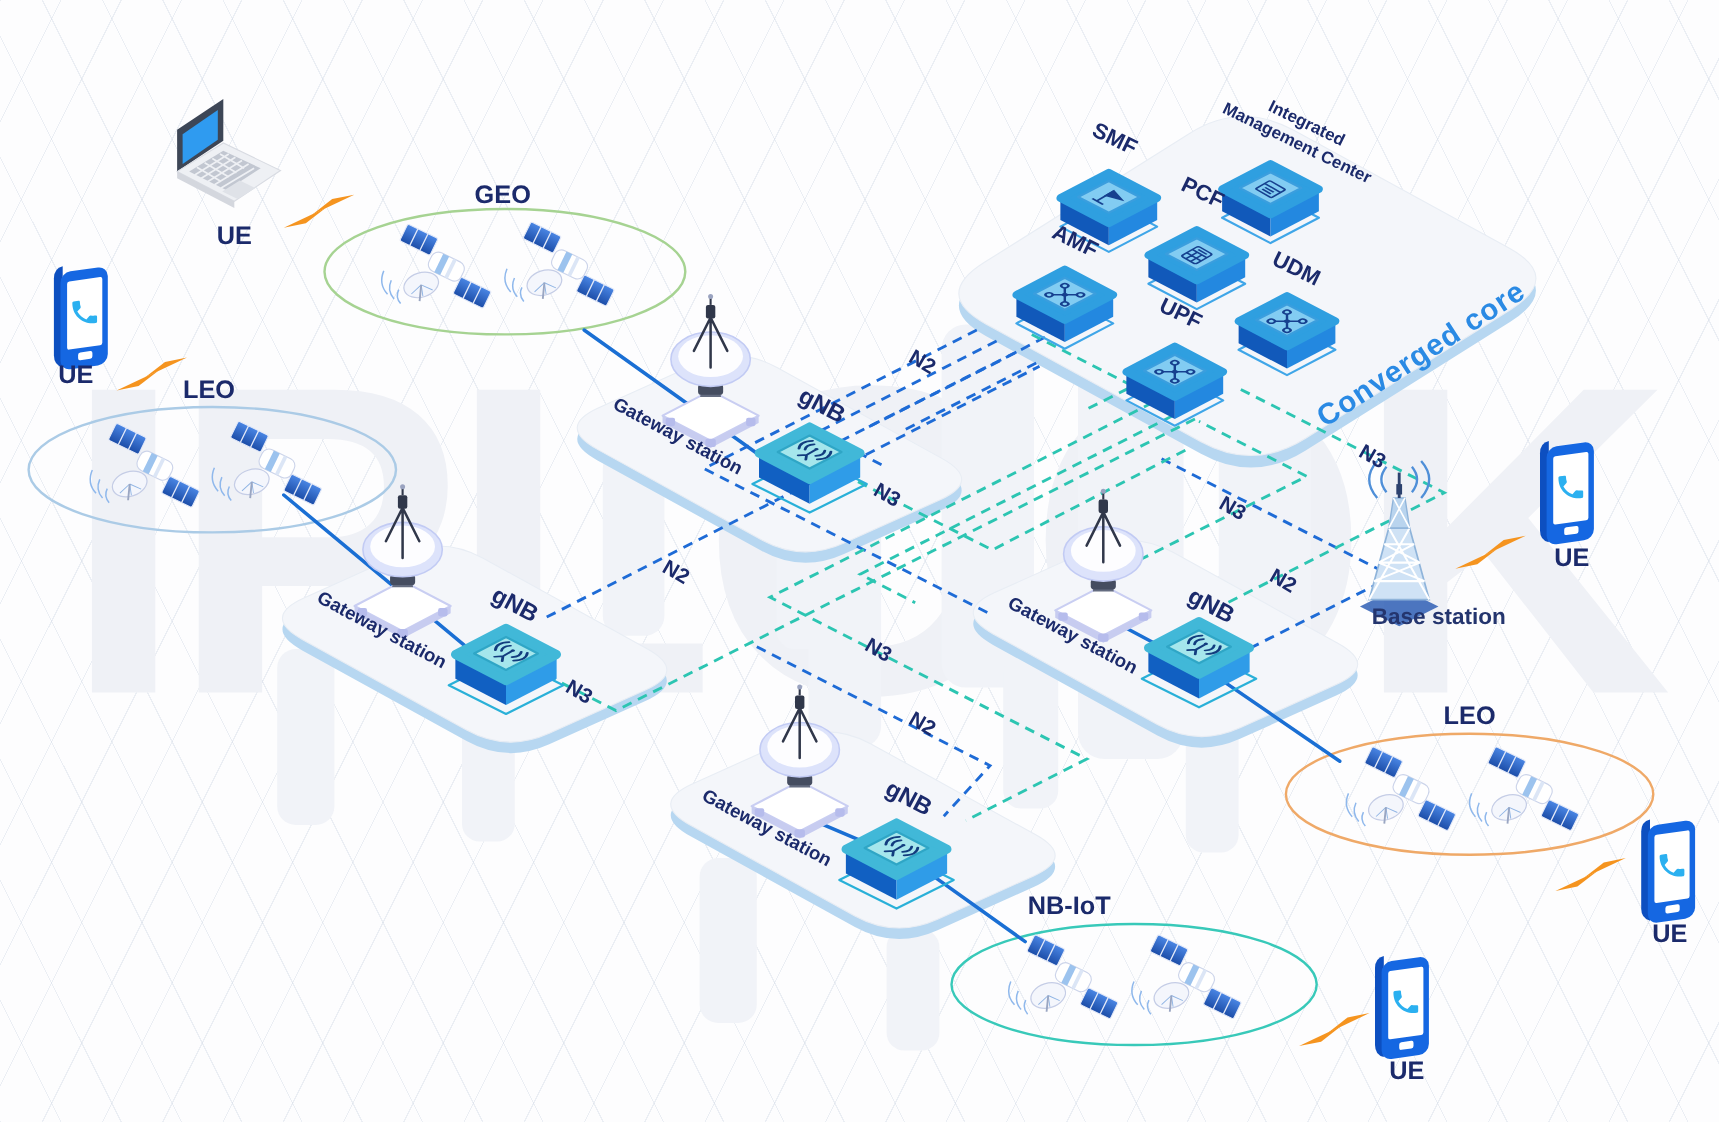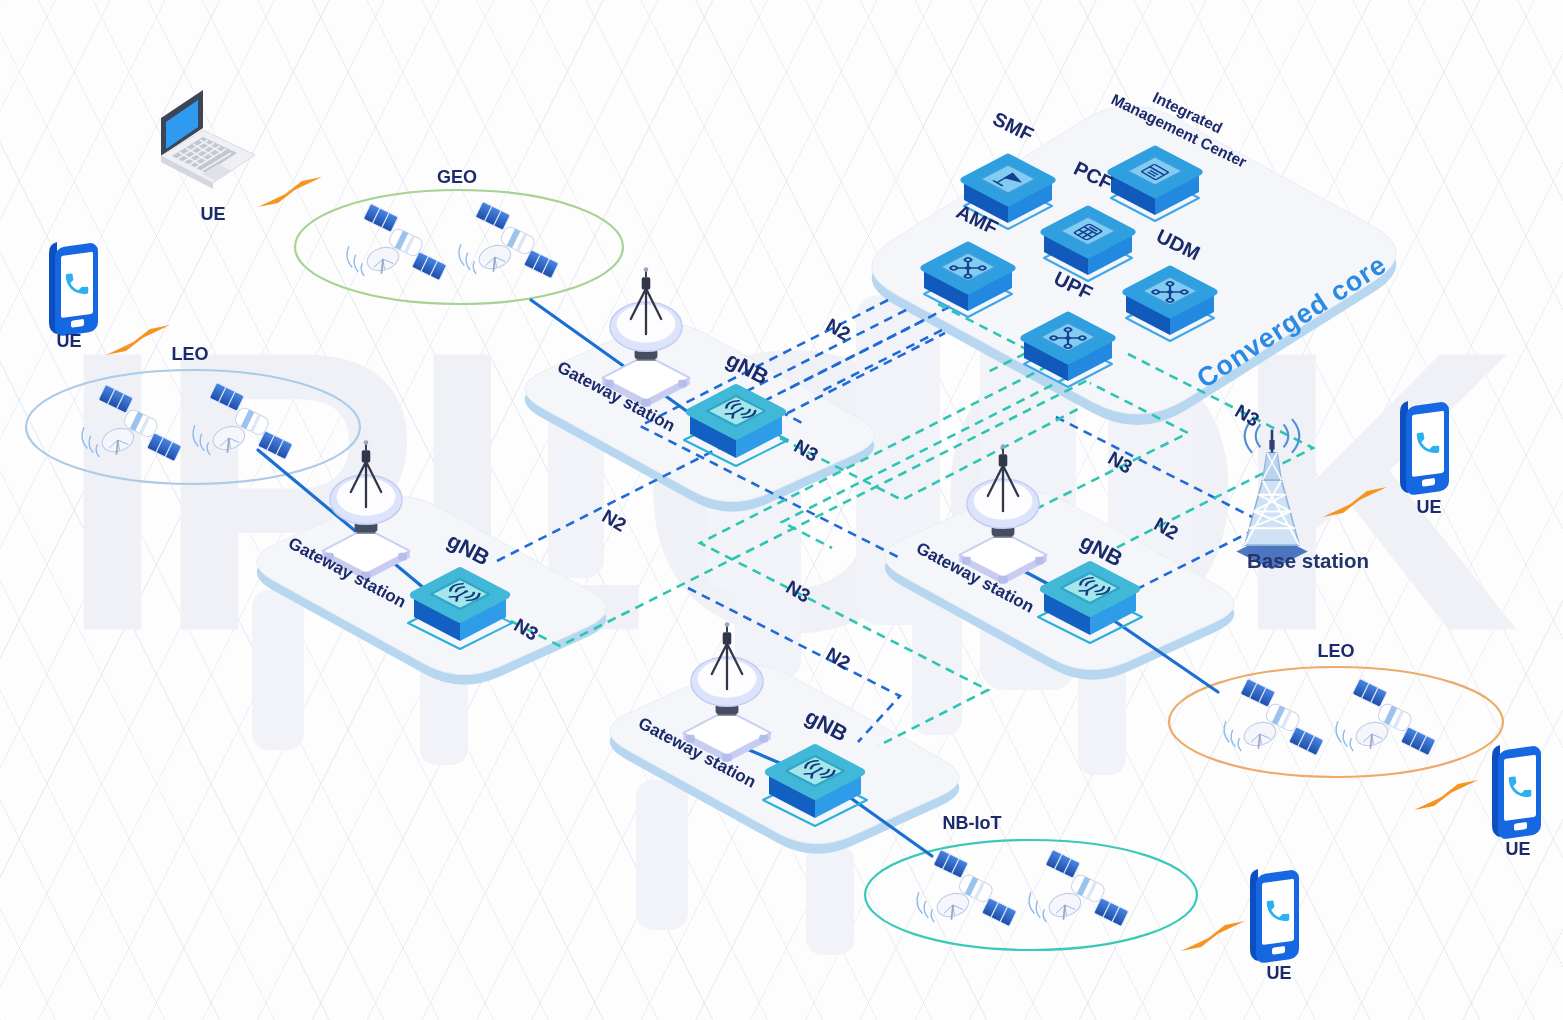--- a/index.html
+++ b/index.html
@@ -20,21 +20,21 @@
   svg.scene{position:absolute; left:0; top:0; z-index:1;}
   .labels{position:absolute; left:0; top:0; width:100%; height:100%; z-index:2; pointer-events:none;}
   .lbl{
     position:absolute; font-weight:700; color:#1b2a6b; white-space:nowrap;
     transform:translate(-50%,-50%);
   }
   .r26{transform:translate(-50%,-50%) rotate(26deg);}
   .r28{transform:translate(-50%,-50%) rotate(28deg);}
   .r30{transform:translate(-50%,-50%) rotate(30deg);}
   .rm33{transform:translate(-50%,-50%) rotate(-33deg);}
-  .fs23{font-size:18px;} .fs21{font-size:21.5px;} .fs20{font-size:20px;}
+  .fs23{font-size:23px;} .fs21{font-size:21.5px;} .fs20{font-size:20px;}
   .fs19{font-size:19px;} .fs17{font-size:17px;}
   .core-title{color:#2a8ae4; font-size:27px; letter-spacing:1px;}
   .base-lbl{font-size:20.5px; font-weight:600; color:#24356e;}
   .imc{font-size:15.5px; line-height:1.3; text-align:center;}
   .n2{stroke:#1e6bd6; stroke-width:2.6; fill:none; stroke-dasharray:9 6.5;}
   .n3{stroke:#2cc5b2; stroke-width:2.6; fill:none; stroke-dasharray:9 6.5;}
   .bk{stroke:#1a6fd4; stroke-width:3.2; fill:none; stroke-linecap:round;}
   .plat-top{fill:#f4f6fa; stroke:#e8edf4; stroke-width:1;}
   .plat-rim{fill:#b7d7f1;}
   .pillar{fill:#f1f3f8;}

